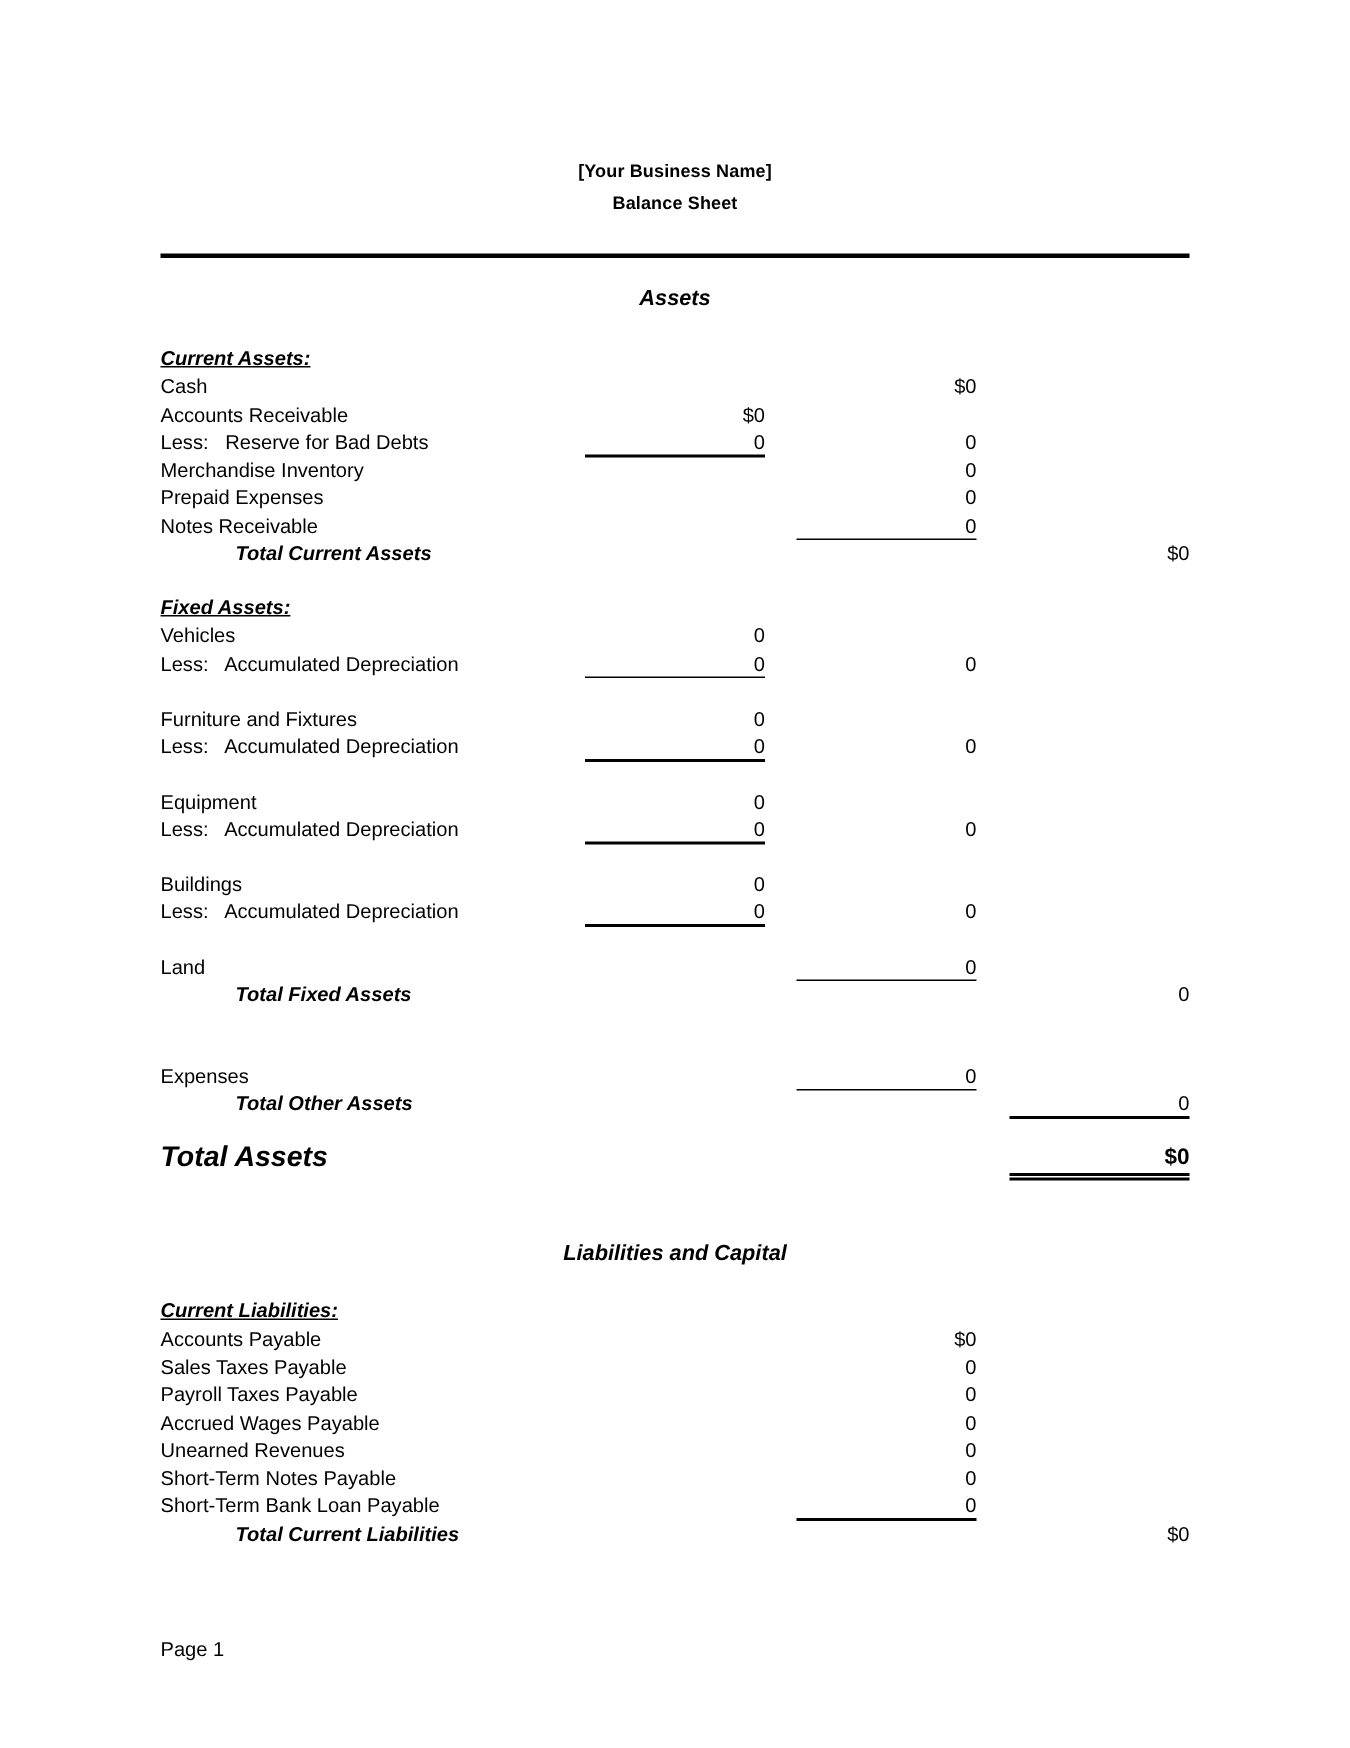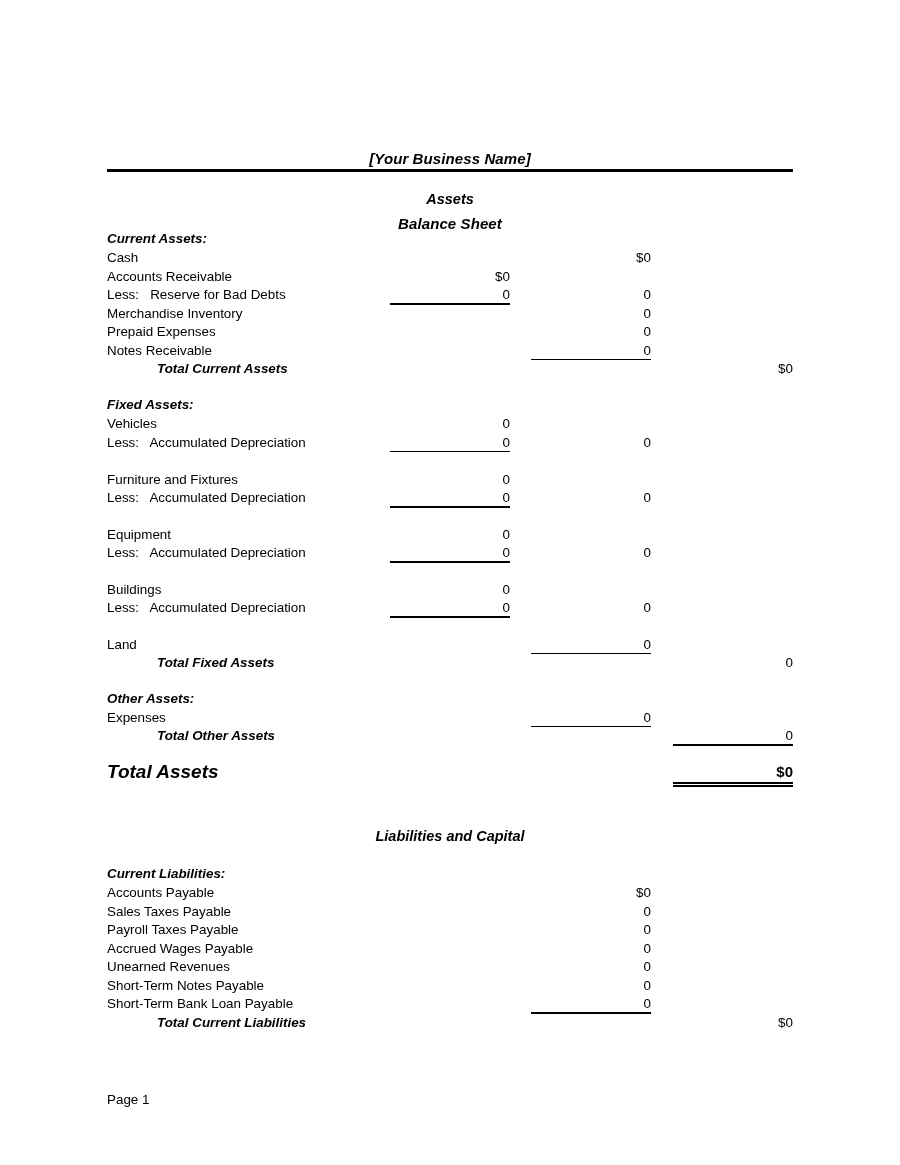--- a/index.html
+++ b/index.html
@@ -26,27 +26,25 @@
 
   
   .titleblock {
     position: absolute;
     left: 107px;
     top: 104px;
     width: 686px;
     text-align: center;
   }
   .title-line {
-    font-size: 15px;
-    font-weight: bold;
-    font-style: italic;
+    font-size: 12px;
+    font-weight: bold;
     line-height: 21px;
     letter-spacing: 0.1px;
     white-space: pre;
-    margin-top: 44px;
   }
   .rule-thick {
     position: absolute;
     left: 107px;
     top: 169px;
     width: 686px;
     height: 3px;
     background: #000000;
   }
 
@@ -72,20 +70,21 @@
     position: absolute;
     left: 0;
     top: 0;
     font-size: 13.4px;
     white-space: pre;
     line-height: 18.5px;
   }
   .label.group {
     font-weight: bold;
     font-style: italic;
+    text-decoration: underline;
   }
   .label.total {
     font-weight: bold;
     font-style: italic;
     left: 50px;
   }
   .label.grand {
     font-weight: bold;
     font-size: 19px;
     font-style: italic;
@@ -243,23 +242,20 @@
   <div class="row" style="top:635.5px">
     <span class="label">Land</span>
     <span class="num c2">0</span>
     <span class="uline c2" style="top:17px"></span>
   </div>
   <div class="row" style="top:654px">
     <span class="label total">Total Fixed Assets</span>
     <span class="num c3">0</span>
   </div>
 
-  <div class="row" style="top:690px">
-    <span class="label group">Other Assets:</span>
-  </div>
   <div class="row" style="top:708.5px">
     <span class="label">Expenses</span>
     <span class="num c2">0</span>
     <span class="uline c2" style="top:17px"></span>
   </div>
   <div class="row" style="top:727px">
     <span class="label total">Total Other Assets</span>
     <span class="num c3">0</span>
     <span class="uline c3" style="top:17px"></span>
   </div>

